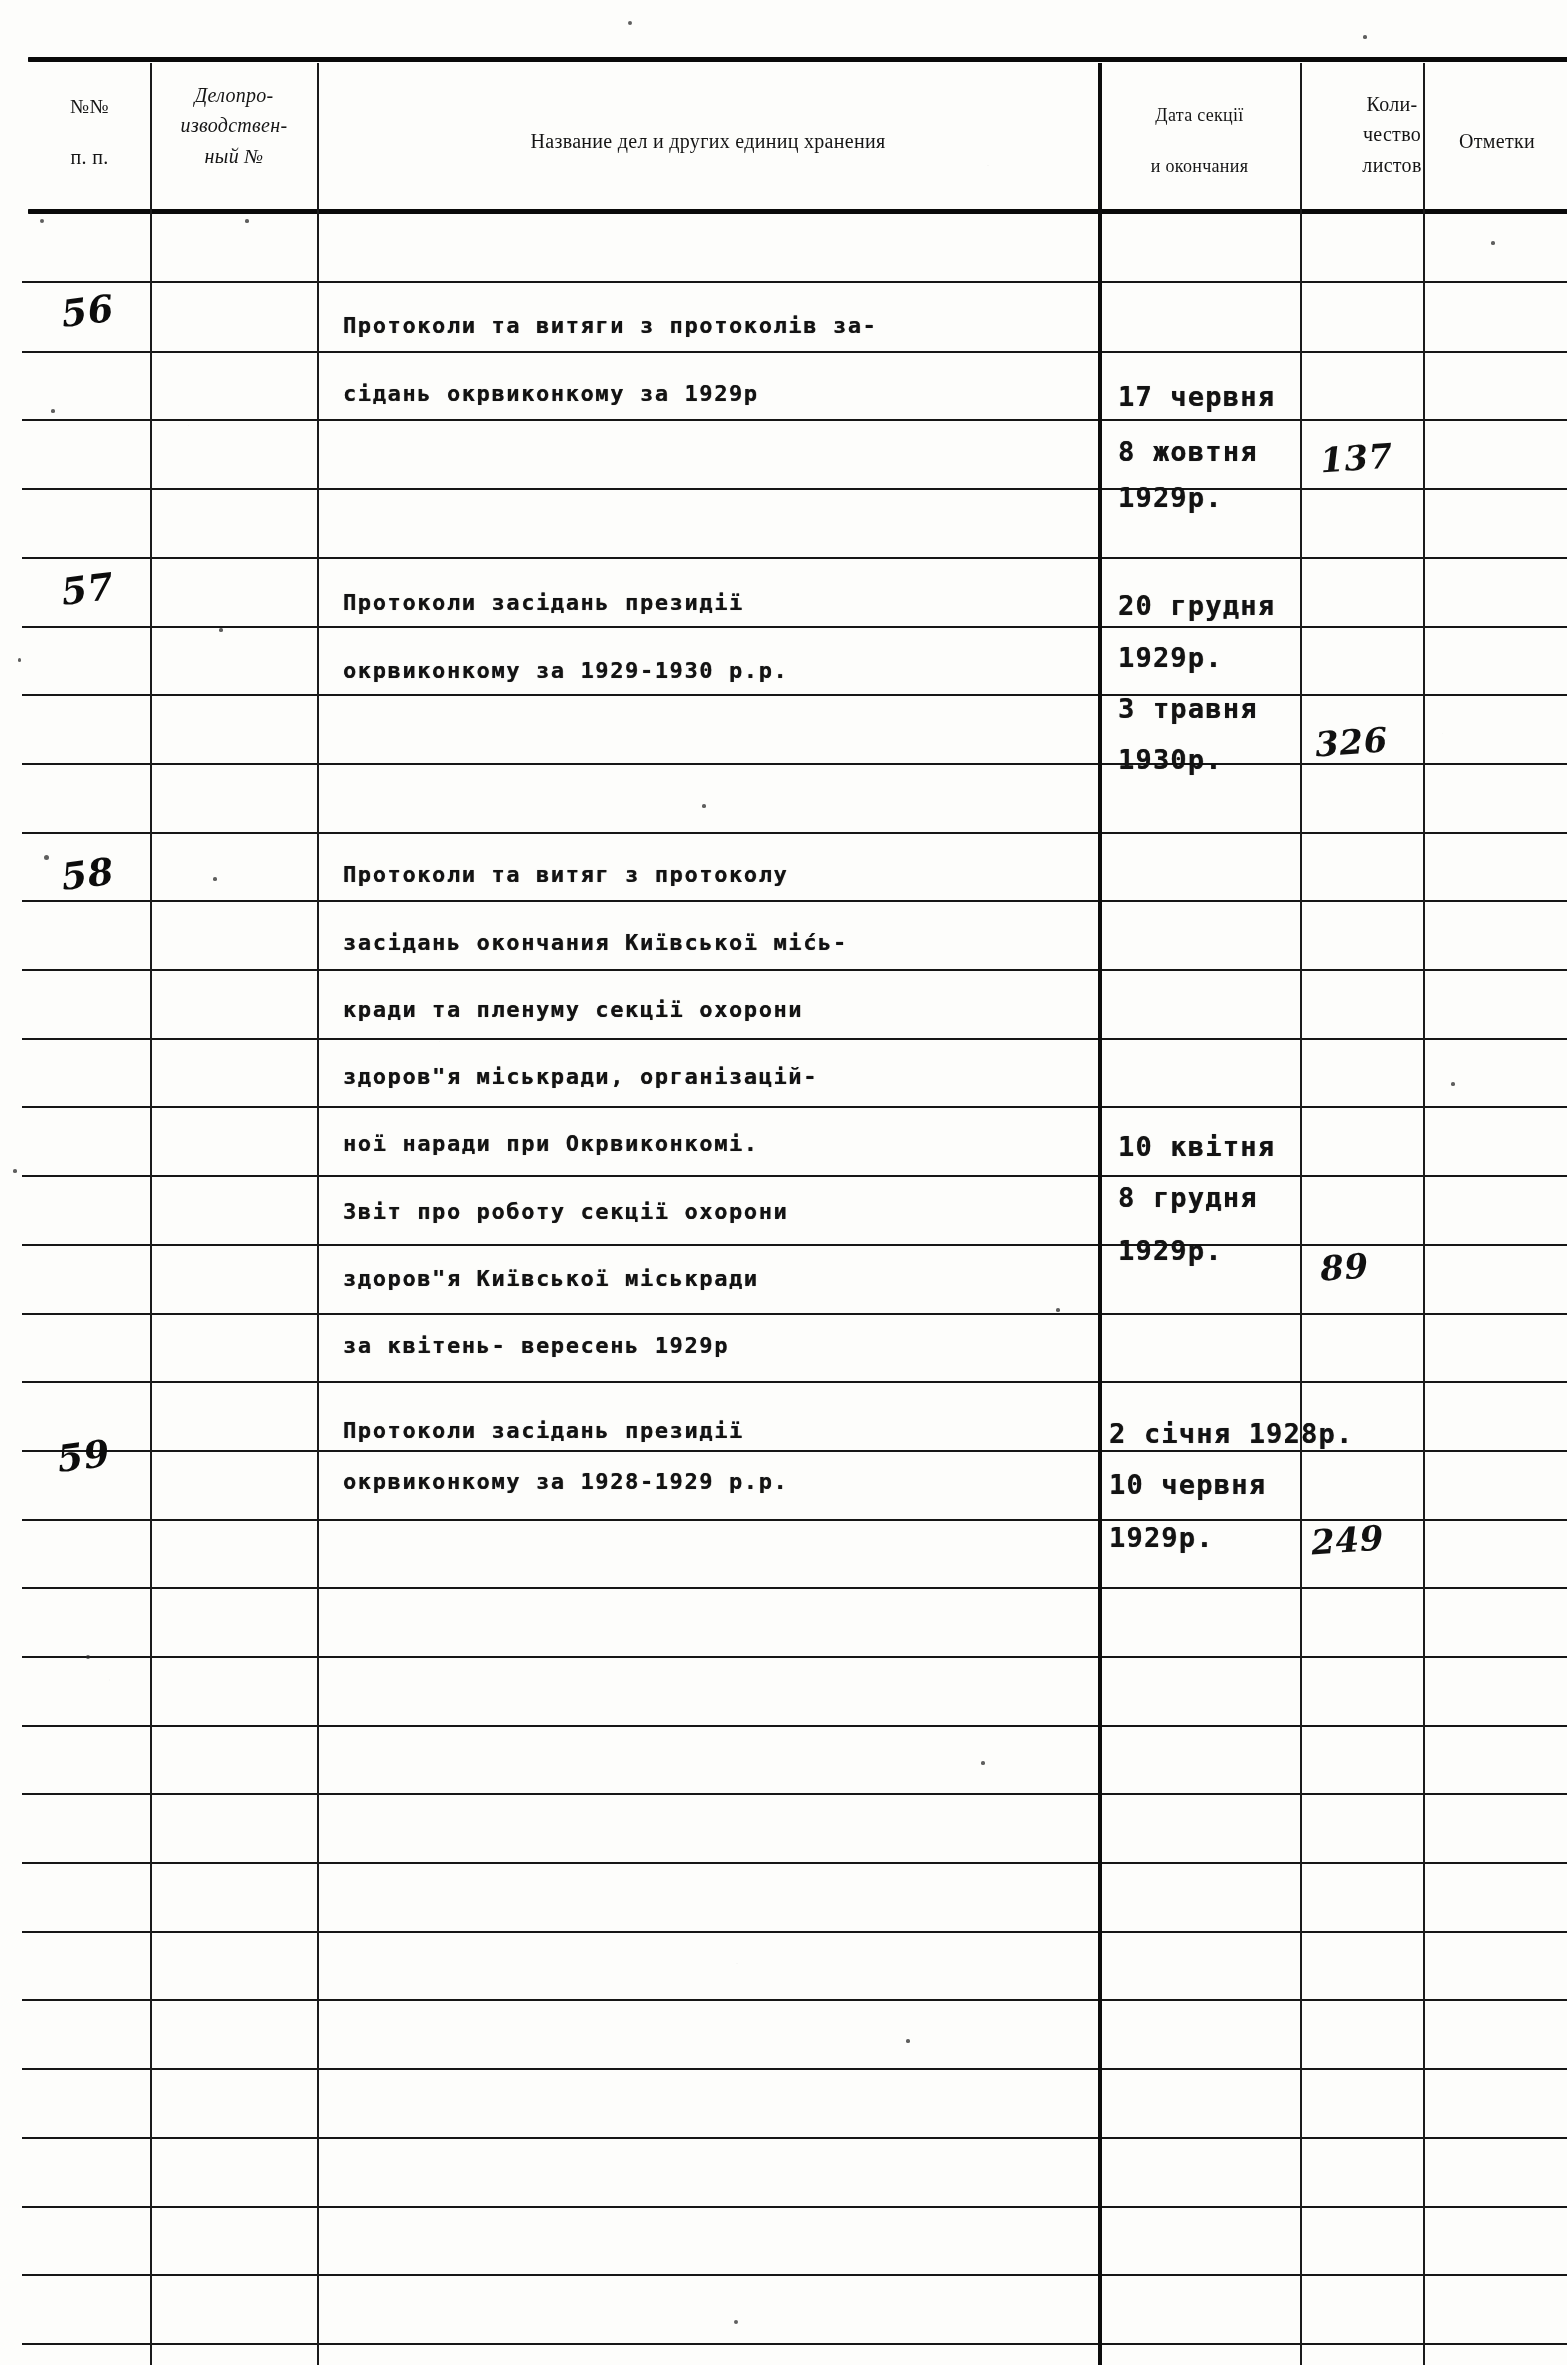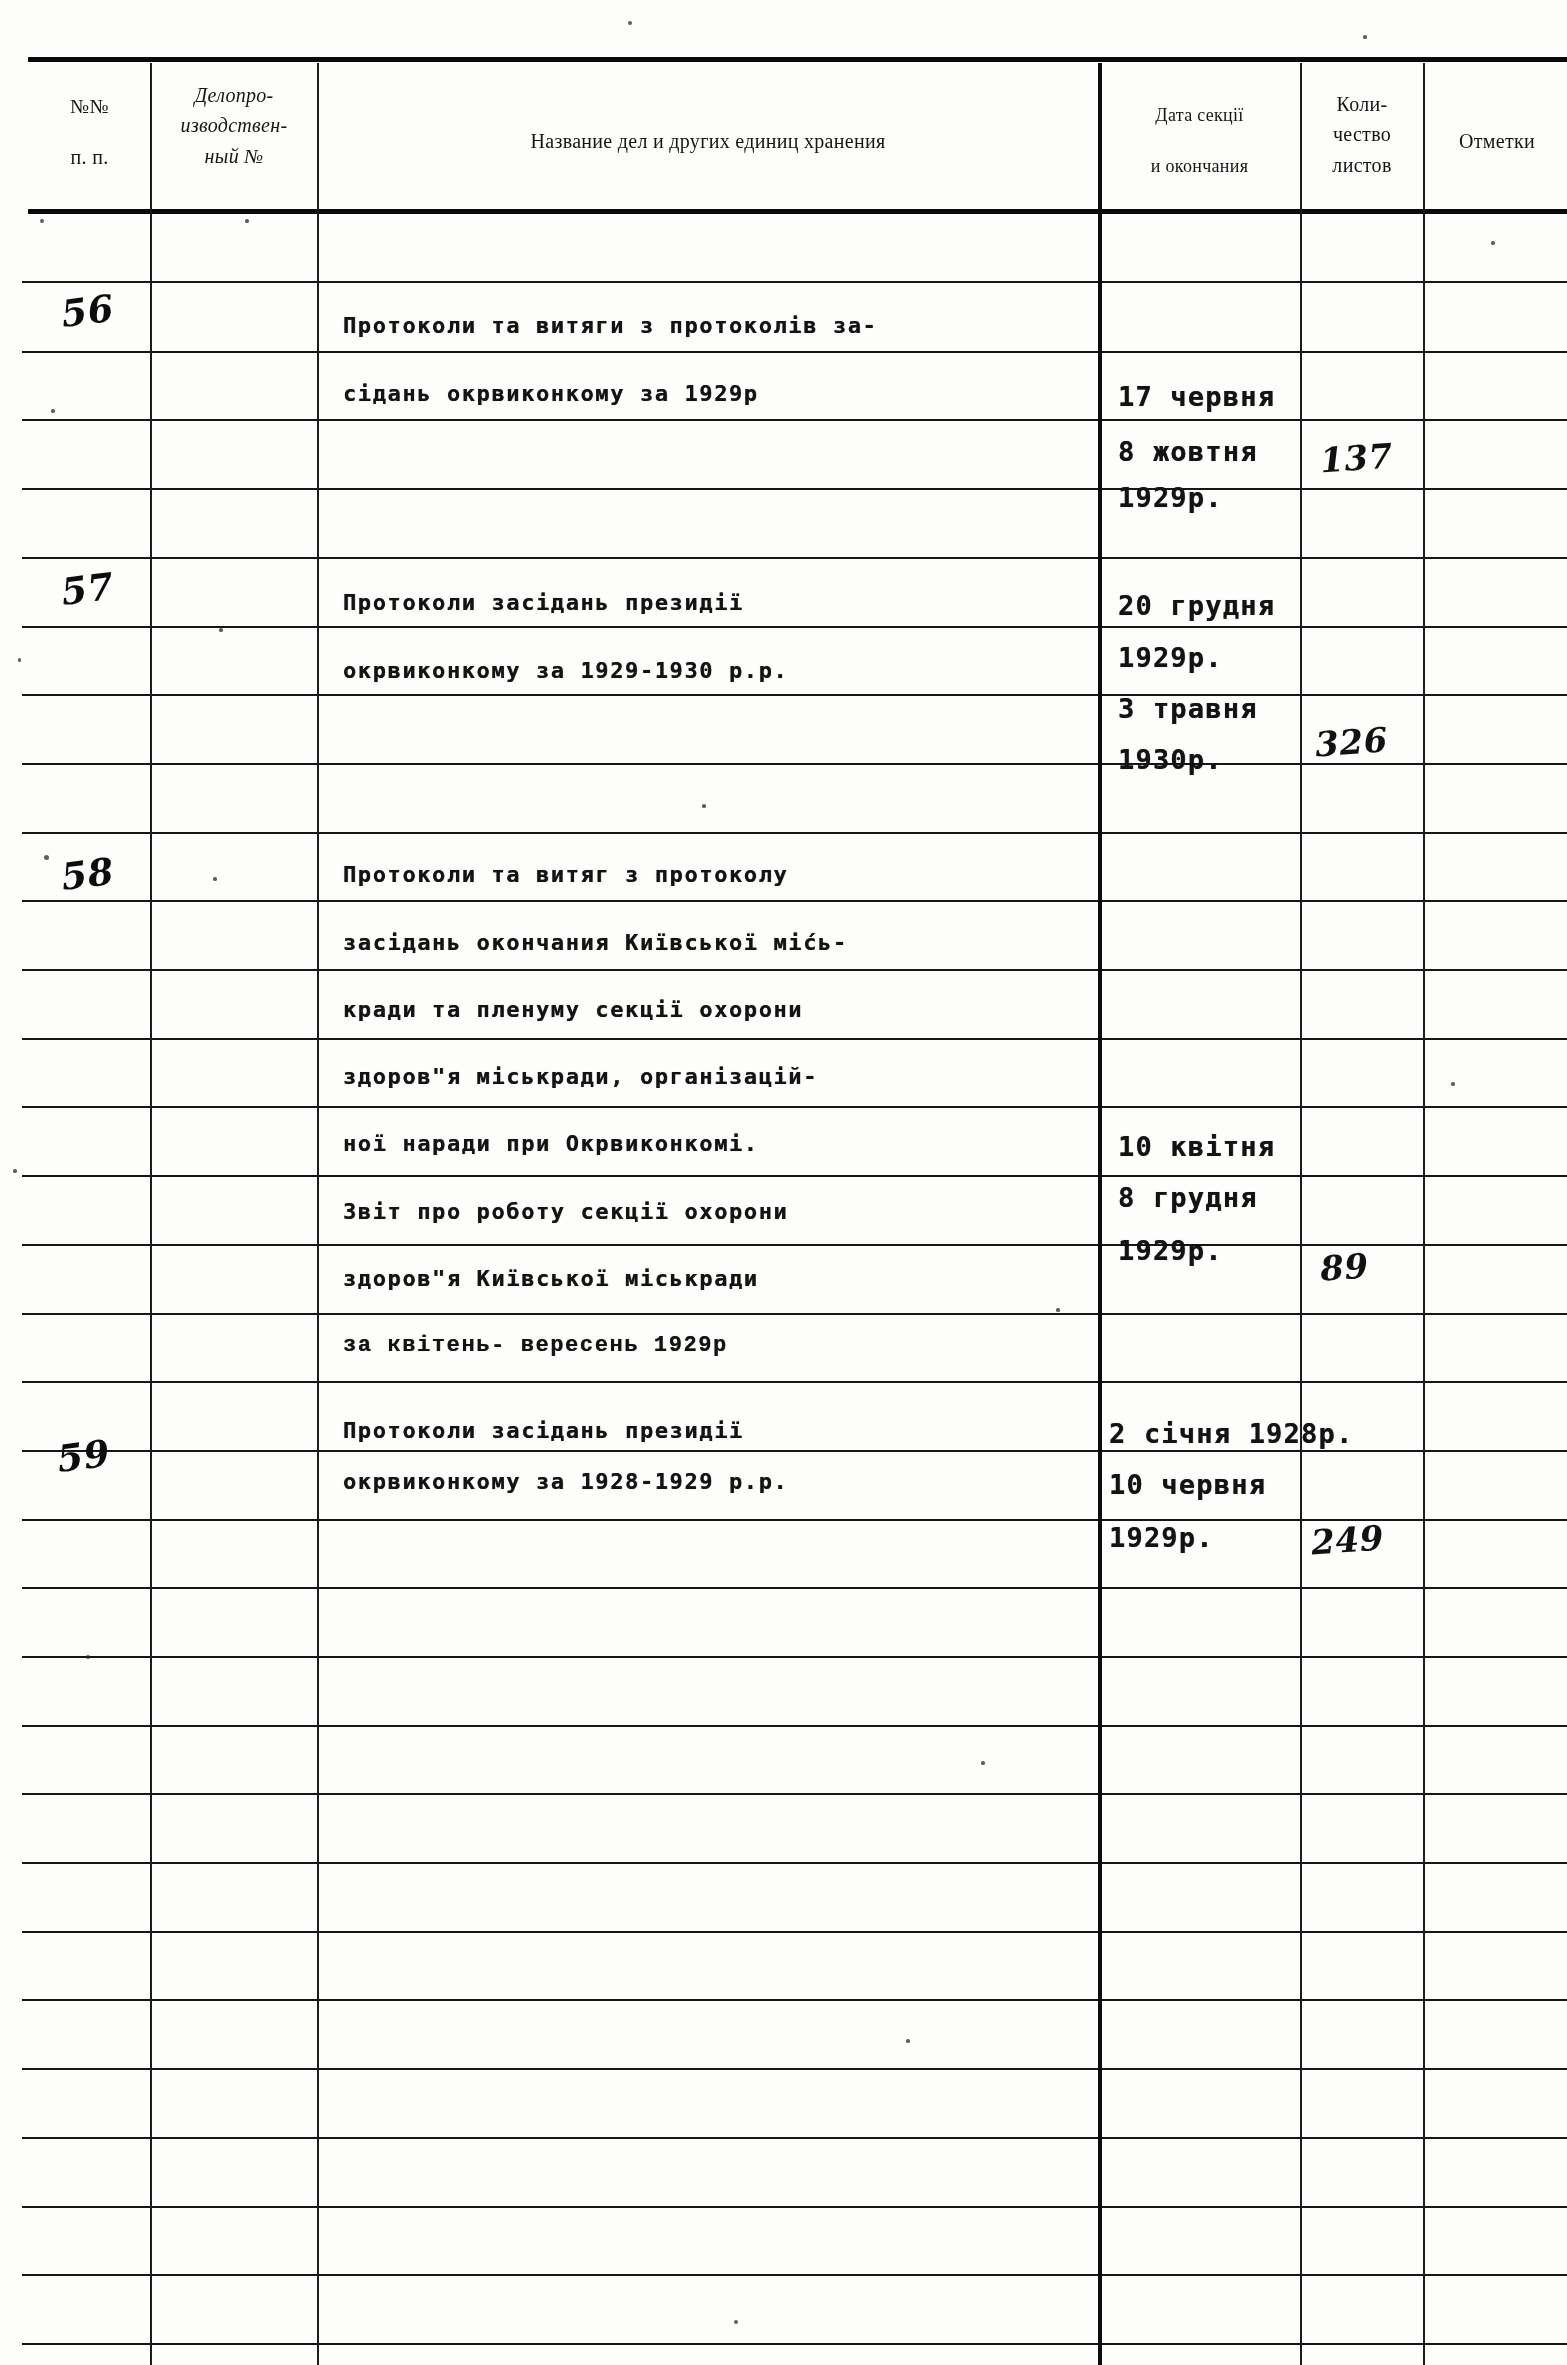--- a/index.html
+++ b/index.html
@@ -106,21 +106,21 @@
 
   <div class="hdr" style="left:320px;top:126px;width:776px;">
     <span class="l">Название дел и других единиц хранения</span>
   </div>
 
   <div class="hdr" style="left:1101px;top:102px;width:197px;font-size:18px;">
     <span class="l">Дата секції</span>
     <span class="l" style="margin-top:23.4px;">и окончания</span>
   </div>
 
-  <div class="hdr" style="left:1303px;top:89px;width:118px;">
+  <div class="hdr" style="left:1303px;top:89px;width:118px;padding-left:30px;">
     <span class="l">Коли-</span>
     <span class="l">чество</span>
     <span class="l">листов</span>
   </div>
 
   <div class="hdr" style="left:1426px;top:126px;width:142px;">
     <span class="l">Отметки</span>
   </div>
 
   <div class="hw" style="left:64px;top:292px;">56</div>
@@ -141,21 +141,21 @@
   <div class="hwnum" style="left:1315px;top:722px;">326</div>
 
   <div class="hw" style="left:64px;top:855px;">58</div>
   <div class="tw" style="left:343px;top:862px;">Протоколи та витяг з протоколу</div>
   <div class="tw" style="left:343px;top:930px;">засідань окончания Київської міс́ь-</div>
   <div class="tw" style="left:343px;top:997px;">кради та пленуму секції охорони</div>
   <div class="tw" style="left:343px;top:1064px;">здоров"я міськради, організацій-</div>
   <div class="tw" style="left:343px;top:1131px;">ної наради при Окрвиконкомі.</div>
   <div class="tw" style="left:343px;top:1199px;">Звіт про роботу секції охорони</div>
   <div class="tw" style="left:343px;top:1266px;">здоров"я Київської міськради</div>
-  <div class="tw" style="left:343px;top:1333px;font-family:Liberation Mono, monospace;">за квітень- вересень 1929р</div>
+  <div class="tw" style="left:343px;top:1333px;">за квітень- вересень 1929р</div>
   <div class="tw d" style="left:1118px;top:1131px;">10 квітня</div>
   <div class="tw d" style="left:1118px;top:1182px;">8 грудня</div>
   <div class="tw d" style="left:1118px;top:1235px;">1929р.</div>
   <div class="hwnum" style="left:1320px;top:1247px;">89</div>
 
   <div class="hw" style="left:60px;top:1437px;">59</div>
   <div class="tw" style="left:343px;top:1418px;">Протоколи засідань президії</div>
   <div class="tw" style="left:343px;top:1469px;">окрвиконкому за 1928-1929 р.р.</div>
   <div class="tw d" style="left:1109px;top:1418px;">2 січня 1928р.</div>
   <div class="tw d" style="left:1109px;top:1469px;">10 червня</div>

